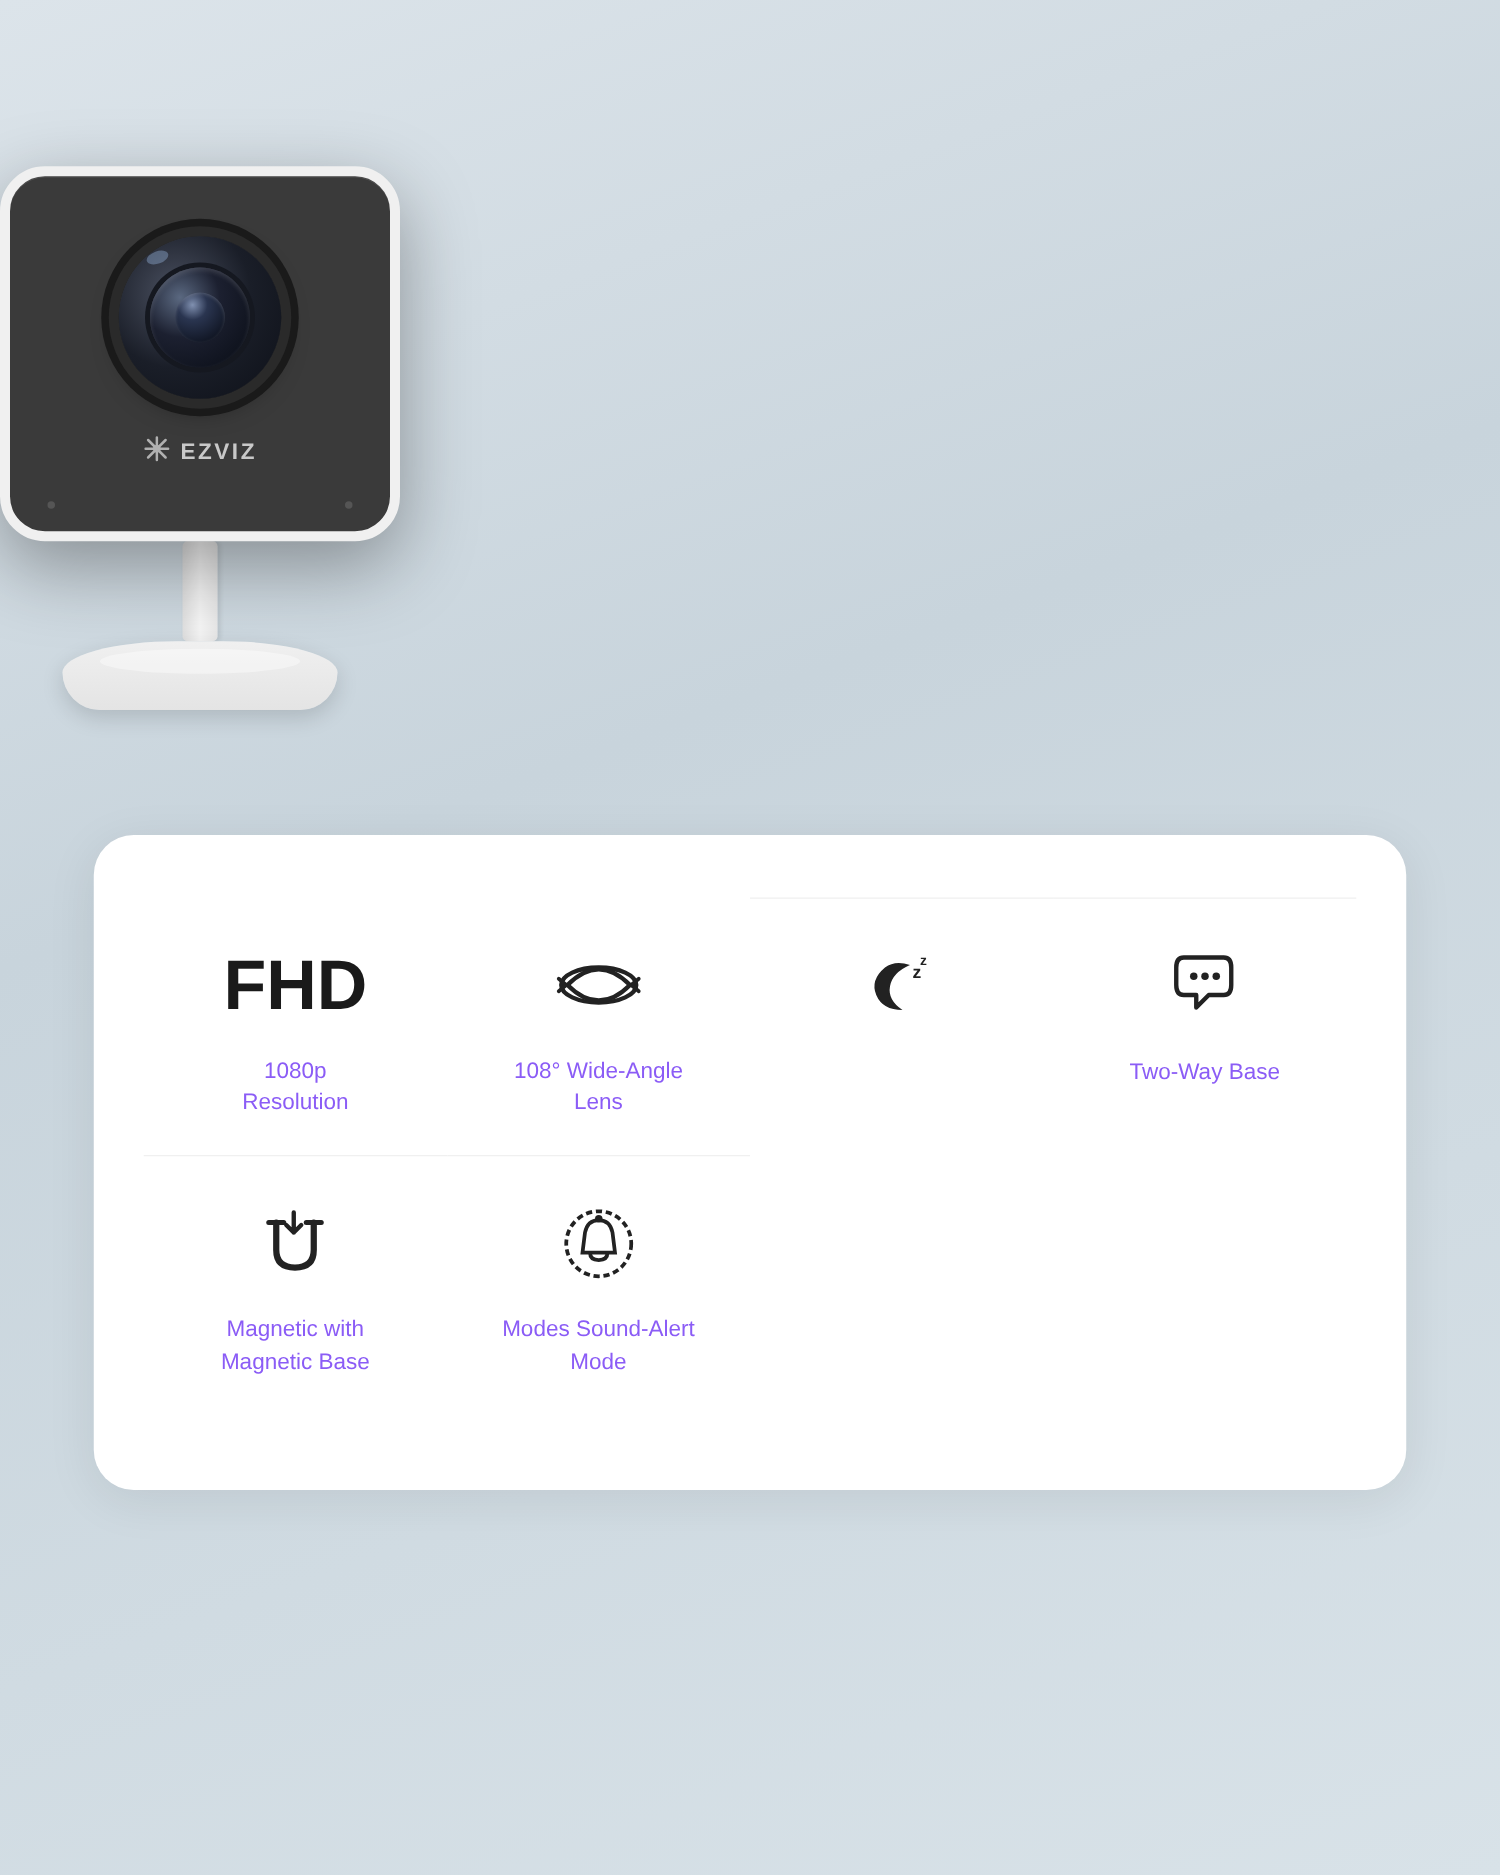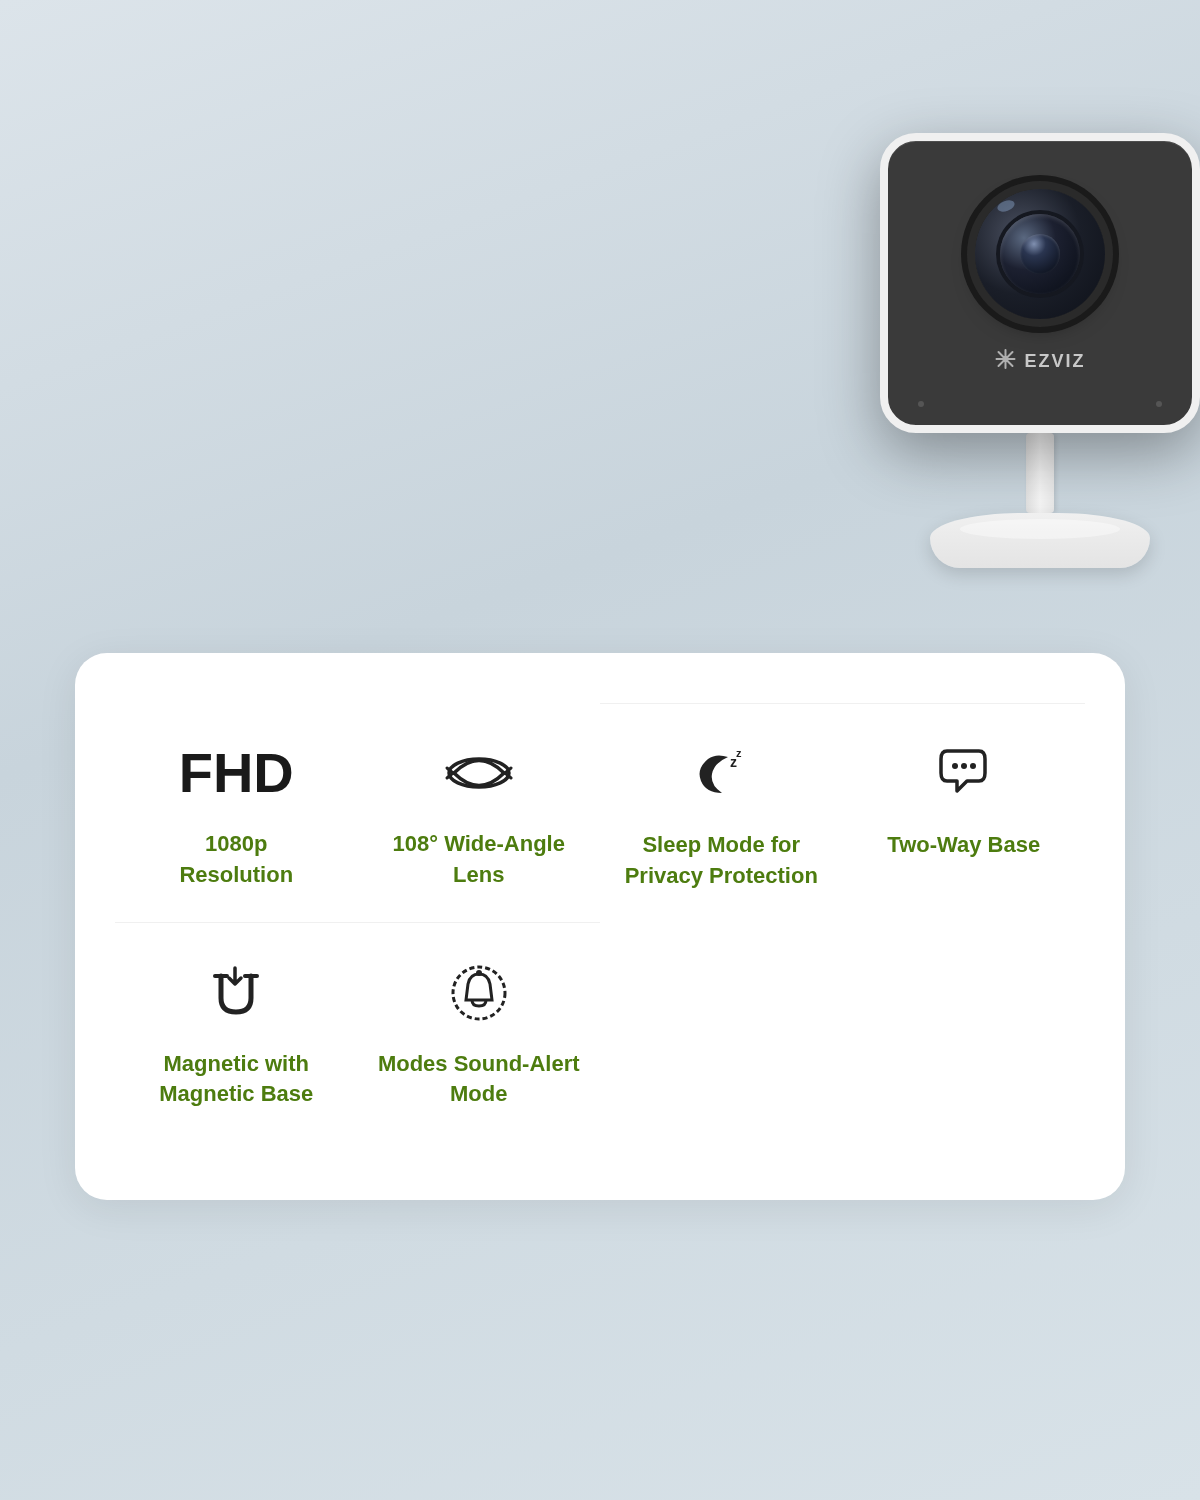--- a/index.html
+++ b/index.html
@@ -14,21 +14,21 @@
       align-items: center;
       overflow: hidden;
     }
 
     
     .camera-section {
       width: 100%;
       flex: 0 0 640px;
       display: flex;
       align-items: center;
-      justify-content: flex-end;
+      justify-content: flex-start;
       padding-top: 60px;
     }
 
     .camera-wrapper {
       display: flex;
       flex-direction: column;
       align-items: center;
     }
 
     
@@ -164,21 +164,21 @@
       border-radius: 50%;
     }
 
     
     .features-card {
       width: 1050px;
       background: white;
       border-radius: 32px;
       padding: 50px 40px 60px;
       box-shadow: 0 8px 40px rgba(0,0,0,0.08);
-      margin-top: 13px;
+      margin-top: 28px;
     }
 
     .features-grid {
       display: grid;
       grid-template-columns: repeat(4, 1fr);
       gap: 0;
     }
 
     .feature-item {
       display: flex;
@@ -196,23 +196,23 @@
       justify-content: center;
       margin-bottom: 16px;
     }
 
     .feature-icon svg {
       width: 70px;
       height: 70px;
     }
 
     .feature-title {
-      font-size: 22px;
-      font-weight: 700;
-      color: #4d7c0f;
+      font-size: 18px;
+      font-weight: 400;
+      color: #8b5cf6;
       line-height: 1.4;
     }
 
     .feature-row-divider {
       border-top: 1px solid #f0f0f0;
     }
   </style>
 </head>
 <body>
 
@@ -286,24 +286,20 @@
     <div class="feature-item feature-row-divider">
       <div class="feature-icon">
         <svg viewBox="0 0 70 70" fill="none" xmlns="http://www.w3.org/2000/svg">
 
           <path d="M42 18 Q28 24 26 35 Q24 46 36 54 Q20 54 15 42 Q10 30 22 20 Q30 14 42 18Z" fill="#222"></path>
 
           <text x="44" y="28" font-size="14" font-weight="700" fill="#222" font-family="Arial">z</text>
           <text x="50" y="18" font-size="11" font-weight="700" fill="#222" font-family="Arial">z</text>
         </svg>
       </div>
-      <div class="feature-title">
-        <span>Sleep Mode for</span><br>
-        <span>Privacy Protection</span>
-      </div>
     </div>
 
     <div class="feature-item feature-row-divider">
       <div class="feature-icon">
         <svg viewBox="0 0 70 70" fill="none" xmlns="http://www.w3.org/2000/svg">
 
           <path d="M18 12 Q12 12 12 20 L12 34 Q12 42 18 42 L28 42 L28 52 L38 42 L50 42 Q56 42 56 34 L56 20 Q56 12 50 12 Z" stroke="#222" stroke-width="3.5" fill="none" stroke-linejoin="round"></path>
 
           <circle cx="26" cy="27" r="3" fill="#222"></circle>
           <circle cx="35" cy="27" r="3" fill="#222"></circle>

